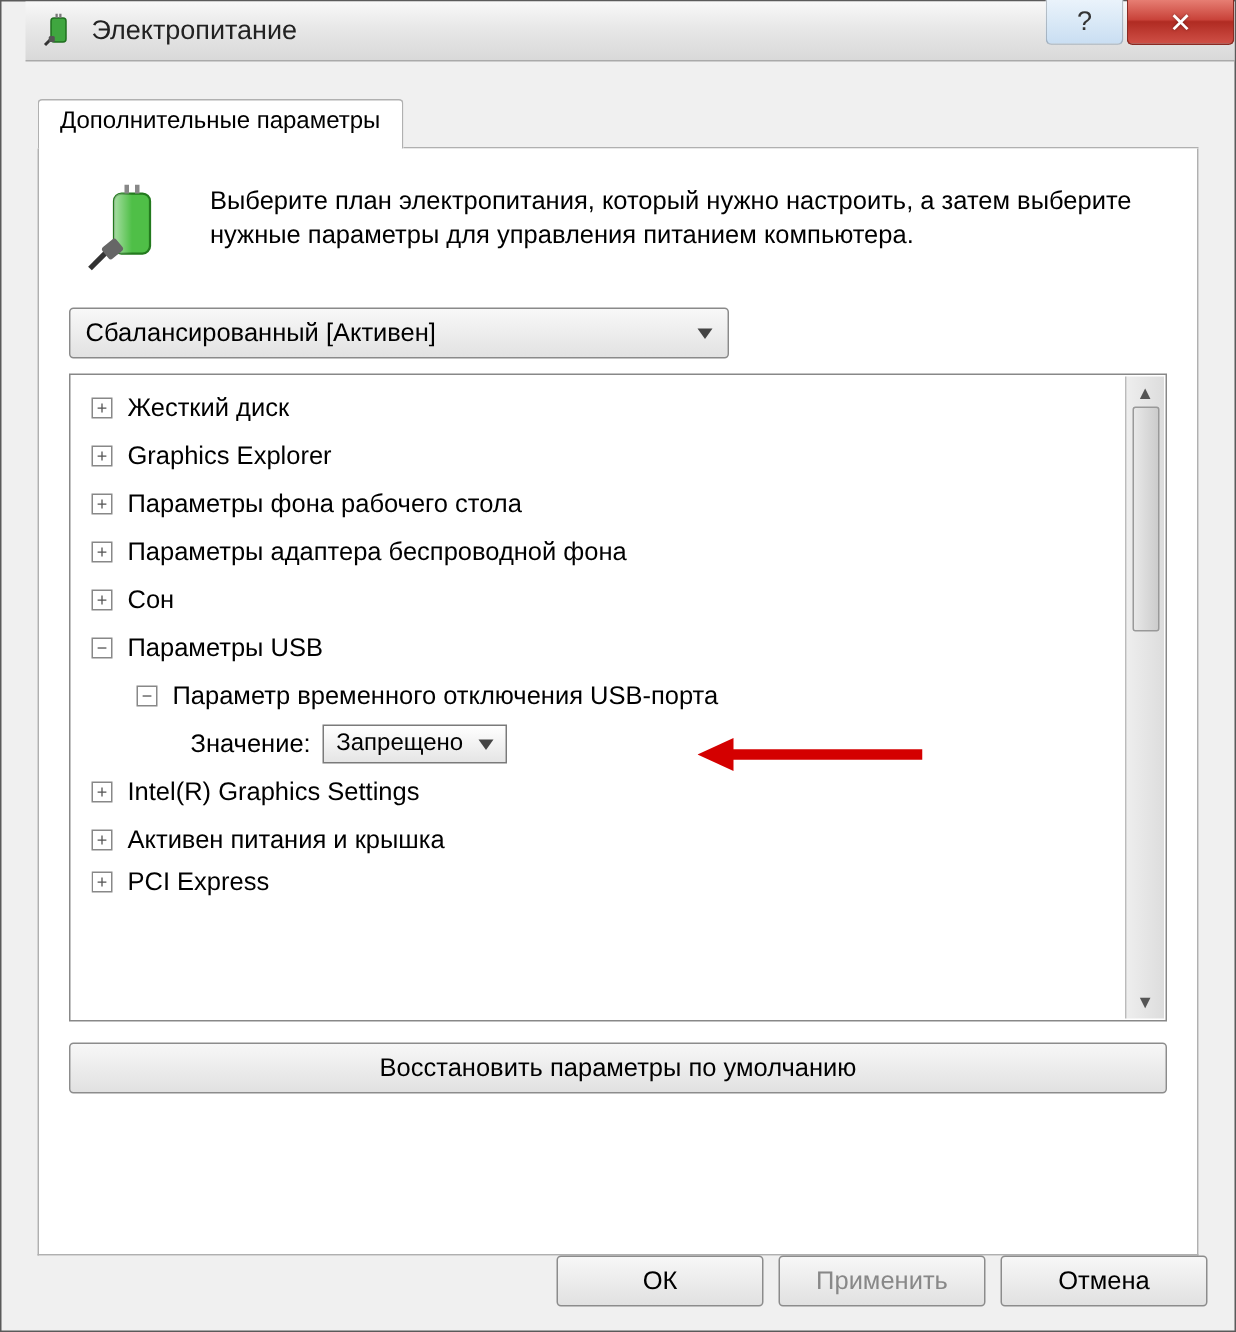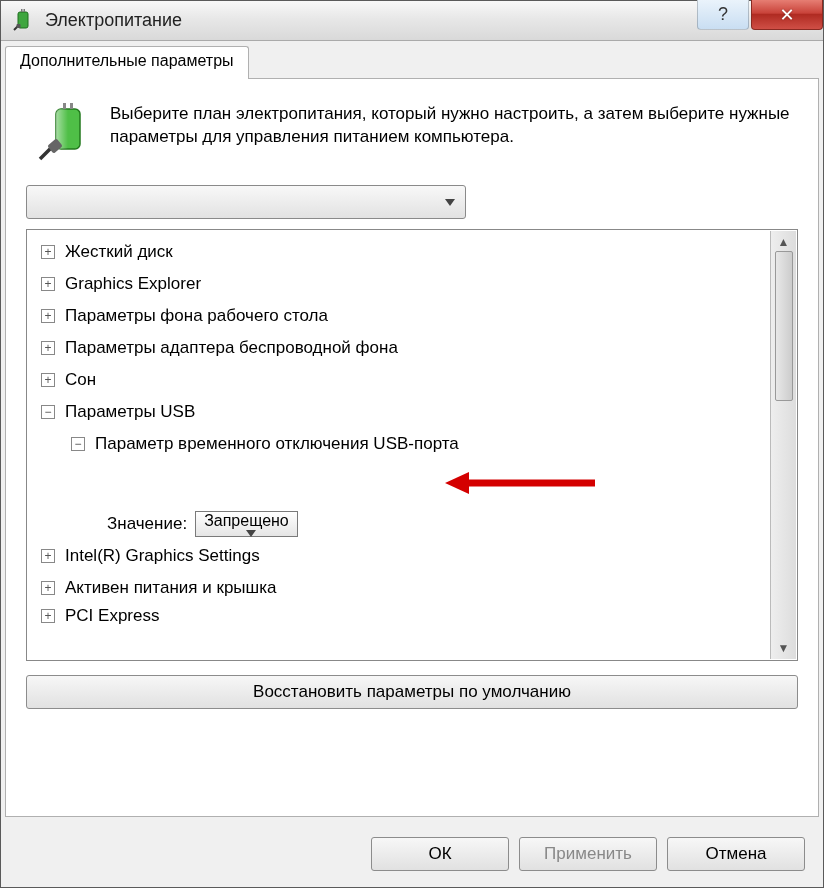--- a/index.html
+++ b/index.html
@@ -1,59 +1,59 @@
 <!DOCTYPE html>
 <html><head>
 <meta charset="utf-8">
 <style>
   * { box-sizing: border-box; }
   body { margin: 0; font-family: "Segoe UI", Tahoma, sans-serif; font-size: 15px; background: #fff; color: #000; }
   .window { width: 824px; height: 888px; border: 1px solid #5a5a5a; background: #f0f0f0; position: relative; }
   
   
-  .titlebar { height: 40px; background: linear-gradient(to bottom, #f8f8f8 0%, #e6e6e6 50%, #d9d9d9 100%); border-bottom: 1px solid #aaa; display: flex; align-items: center; padding-left: 10px; }
+  .titlebar { height: 40px; background: linear-gradient(to bottom, #f8f8f8 0%, #e6e6e6 50%, #d9d9d9 100%); border-bottom: 1px solid #aaa; display: flex; align-items: center; padding-left: 10px; margin-left: 16px; }
   .titlebar-icon { width: 24px; height: 24px; margin-right: 10px; }
   .titlebar-text { flex: 1; font-size: 18px; color: #222; }
   .titlebar-btns { display: flex; height: 100%; }
   .wbtn { width: 52px; height: 30px; margin-top: -1px; display: flex; align-items: center; justify-content: center; border: 1px solid rgba(0,0,0,0.2); border-top: none; font-size: 18px; color: #333; }
   .wbtn.help { background: linear-gradient(to bottom,#eaf3fb,#c9def2); border-radius: 0 0 4px 4px; margin-right: 2px; }
   .wbtn.close { width: 72px; background: linear-gradient(to bottom,#e67e73,#c9433a 45%,#b02b22 50%,#cf4f46); color: #fff; border-radius: 0 0 4px 4px; border-color:#8a2a22; text-shadow: 0 0 2px rgba(0,0,0,0.4); }
   
   
-  .body { padding: 4px; }
+  .body { padding: 24px; }
   .panel { background: #fff; border: 1px solid #b0b0b0; border-top: none; padding: 14px 16px 16px 16px; height: 738px; position: relative; }
   
   
   .tabrow { display: flex; height: 34px; }
   .tab { background: #fff; border: 1px solid #b0b0b0; border-bottom: 1px solid #fff; border-radius: 3px 3px 0 0; padding: 5px 14px 0 14px; font-size: 16px; position: relative; top: 1px; }
   .tabfill { flex:1; border-bottom: 1px solid #b0b0b0; }
   
   
-  .intro { display: flex; gap: 14px; margin: 10px 4px 18px 10px; justify-content: center; }
+  .intro { display: flex; gap: 24px; margin: 10px 4px 18px 10px; justify-content: center; }
   .intro-icon { width: 64px; height: 64px; flex-shrink: 0; }
   .intro-text { font-size: 17px; line-height: 1.35; }
   
   
   .plan-dd { margin: 0 4px 10px 4px; }
   .dd { height: 34px; background: linear-gradient(to bottom,#f8f8f8,#e2e2e2); border: 1px solid #8a8a8a; border-radius: 3px; display: flex; align-items: center; padding: 0 10px; font-size: 17px; cursor: default; }
   .plan-dd .dd { width: 440px; }
   .dd .caret { margin-left: auto; }
   
   
   .treebox { border: 1px solid #888; background: #fff; height: 432px; margin: 0 4px; padding: 6px 0 0 8px; position: relative; overflow: hidden; }
   .tree-sb { position: absolute; right: 1px; top: 1px; bottom: 1px; width: 26px; background: linear-gradient(to right,#eee,#ddd); border-left: 1px solid #bbb; display:flex; flex-direction:column; align-items:center; justify-content:space-between; padding:4px 0; }
   .sb-arrow { font-size: 12px; color: #555; }
   .sb-thumb { width: 18px; flex: 0 0 150px; background: linear-gradient(to right,#e8e8e8,#ccc); border:1px solid #999; border-radius:2px; margin-top: 2px; }
   .tree-content { padding-right: 30px; }
   .node { display: flex; align-items: center; height: 32px; font-size: 17px; }
   .toggle { width: 14px; height: 14px; border: 1px solid #888; display: flex; align-items: center; justify-content: center; font-size: 12px; line-height: 1; color: #555; margin-right: 10px; background: #fff; }
   .node.l1 { margin-left: 6px; }
   .node.l2 { margin-left: 36px; }
-  .node.l3 { margin-left: 72px; margin-top: 48px; }
-  .value-dd { display: inline-flex; align-items: center; height: 26px; border: 1px solid #7a7a7a; background: linear-gradient(to bottom,#fff,#e5e5e5); padding: 0 8px; margin-left: 8px; font-size: 16px; flex-direction: column; }
+  .node.l3 { margin-left: 72px; }
+  .value-dd { display: inline-flex; align-items: center; height: 26px; border: 1px solid #7a7a7a; background: linear-gradient(to bottom,#fff,#e5e5e5); padding: 0 8px; margin-left: 8px; font-size: 16px; }
   .value-dd .caret { margin-left: 10px; }
   .node.cut { height: 24px; overflow: hidden; }
   
   
   .arrow-ann { position: absolute; pointer-events: none; }
   
   
   .restore-row { margin: 14px 4px 11px 4px; }
   .btn { height: 34px; background: linear-gradient(to bottom,#f7f7f7,#e1e1e1); border: 1px solid #8c8c8c; border-radius: 3px; display: flex; align-items: center; justify-content: center; font-size: 17px; cursor: default; }
   .restore-row .btn { width: 100%; }
@@ -110,20 +110,21 @@
               <rect x="38" y="0" width="3" height="6" fill="#888"></rect>
             <path d="M8 56 Q 14 50 20 44" stroke="#333" stroke-width="3.5" fill="none"></path>
             <rect x="17" y="38" width="12" height="10" rx="2" fill="#666" transform="rotate(-40 23 43)"></rect>
           </svg>
         </span>
         <div class="intro-text">Выберите план электропитания, который нужно настроить, а затем выберите нужные параметры для управления питанием компьютера.</div>
       </div>
 
       <div class="plan-dd">
         <div class="dd">
+          <span>Сбалансированный [Активен]</span>
           <span class="caret"></span>
         </div>
       </div>
 
       <div class="treebox">
         <div class="tree-content">
           <div class="node l1">
               <span class="toggle">+</span>
               <span>Жесткий диск</span>
             </div>

